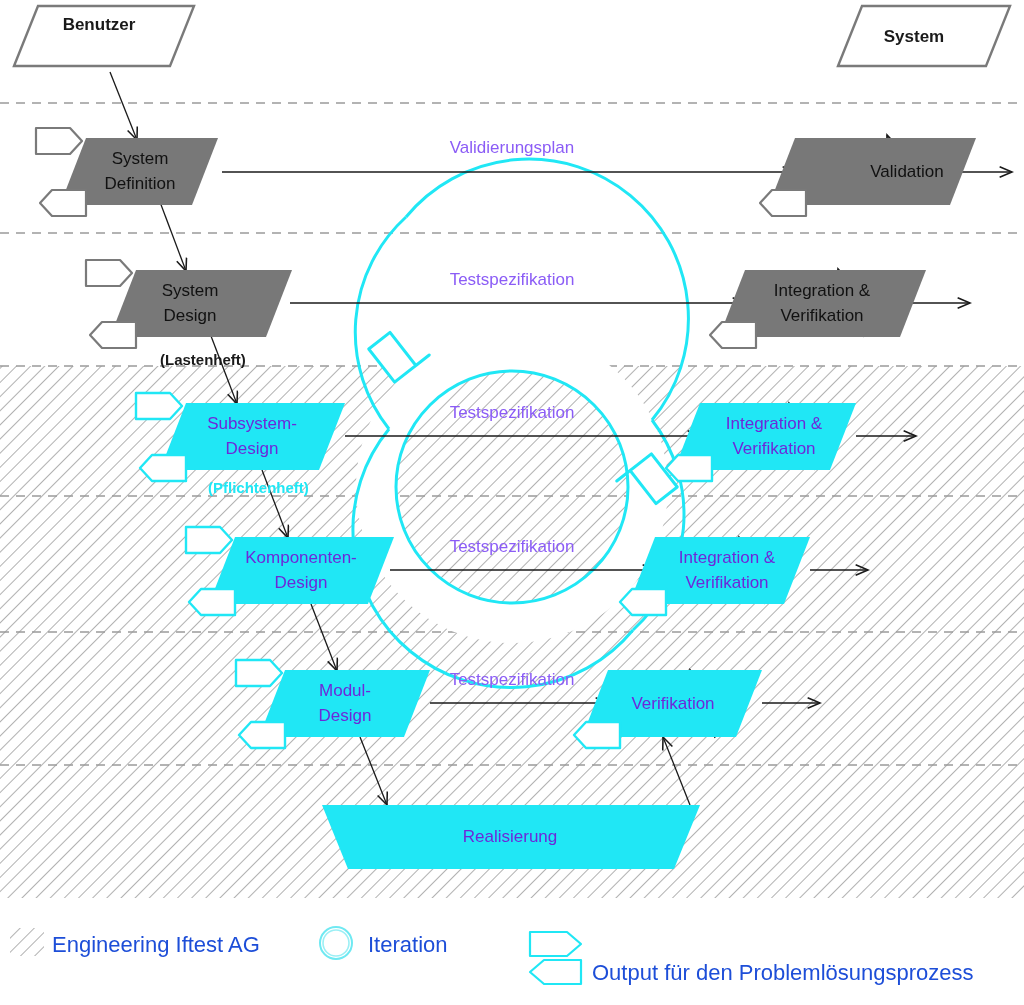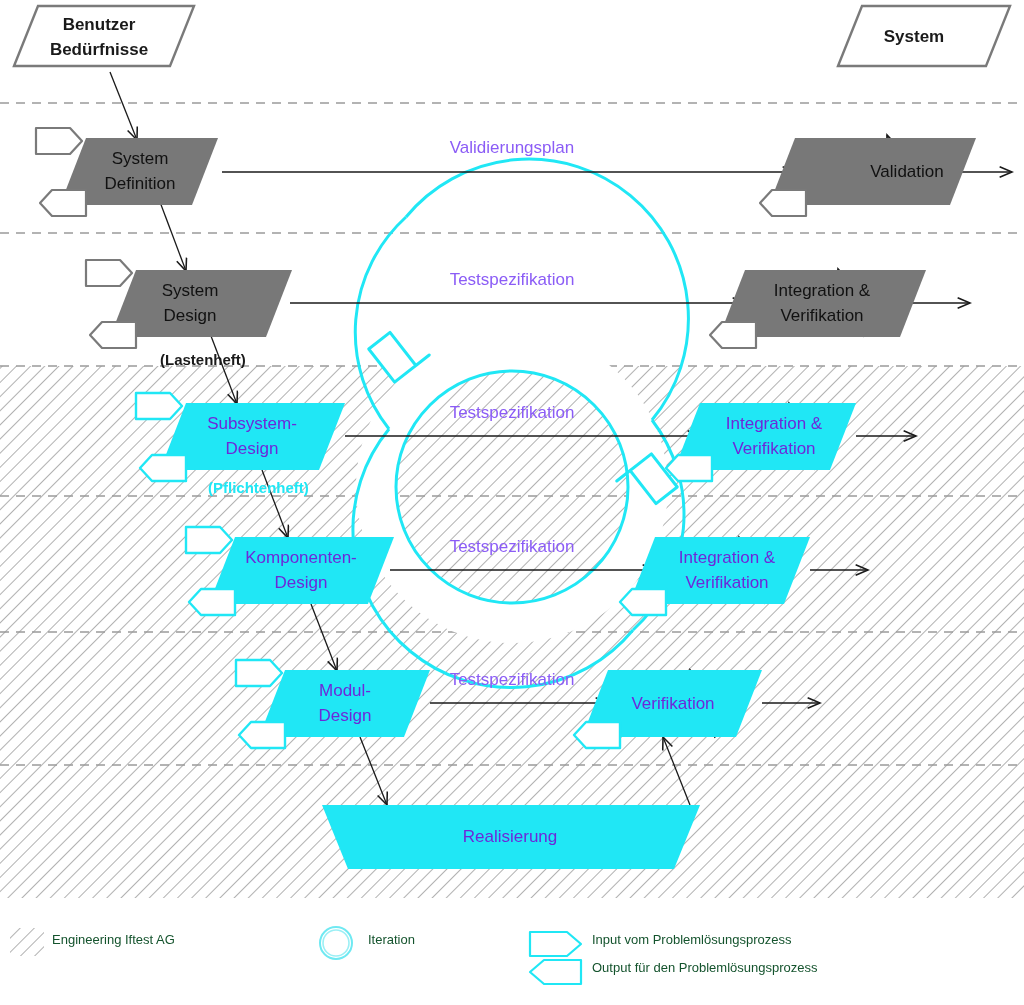--- a/index.html
+++ b/index.html
@@ -42,22 +42,22 @@
     color: #8b5cf6;
     text-align: center;
   }
   .subnote {
     position: absolute;
     font-size: 15px;
     font-weight: bold;
   }
   .legend-text {
     position: absolute;
-    font-size: 13px;
-    color: #14532d;
+    font-size: 22px;
+    color: #1d4ed8;
   }
 </style>
 </head>
 <body>
 
 <div id="stage">
 
   <svg class="layer" viewBox="0 0 1024 1005">
     <defs>
       <pattern id="hatchPattern" width="10" height="10" patternUnits="userSpaceOnUse" patternTransform="rotate(45)">
@@ -196,21 +196,20 @@
     <g>
       <polygon points="608,670 762,670 736,737 582,737" fill="#20E7F5"></polygon>
       <path d="M620,722 L586,722 L574,735 L586,748 L620,748 Z" fill="#ffffff" stroke="#20E7F5" stroke-width="2.4" stroke-linejoin="round"></path>
     </g>
 
     <polygon points="322,805 700,805 674,869 348,869" fill="#20E7F5"></polygon>
   </svg>
 
   <div class="node-label bold" style="left:14px; top:12px; width:170px;">
     <div>Benutzer</div>
-    <div>Bedürfnisse</div>
   </div>
 
   <div class="node-label bold" style="left:840px; top:24px; width:148px;">
     <div>System</div>
   </div>
 
   <div class="node-label on-dark" style="left:80px; top:146px; width:120px;">
     <div>System</div>
     <div>Definition</div>
   </div>
@@ -285,16 +284,15 @@
       <circle cx="336" cy="943" r="13" fill="none" stroke="#9BEFF5" stroke-width="1.6"></circle>
     </g>
 
     <path d="M530,932 L567,932 L581,944 L567,956 L530,956 Z" fill="#ffffff" stroke="#20E7F5" stroke-width="2.2" stroke-linejoin="round"></path>
 
     <path d="M581,960 L544,960 L530,972 L544,984 L581,984 Z" fill="#ffffff" stroke="#20E7F5" stroke-width="2.2" stroke-linejoin="round"></path>
   </svg>
 
   <div class="legend-text" style="left:52px; top:932px;">Engineering Iftest AG</div>
   <div class="legend-text" style="left:368px; top:932px;">Iteration</div>
-  <div class="legend-text" style="left:592px; top:932px;">Input vom Problemlösungsprozess</div>
   <div class="legend-text" style="left:592px; top:960px;">Output für den Problemlösungsprozess</div>
 
 </div>
 
 </body></html>

